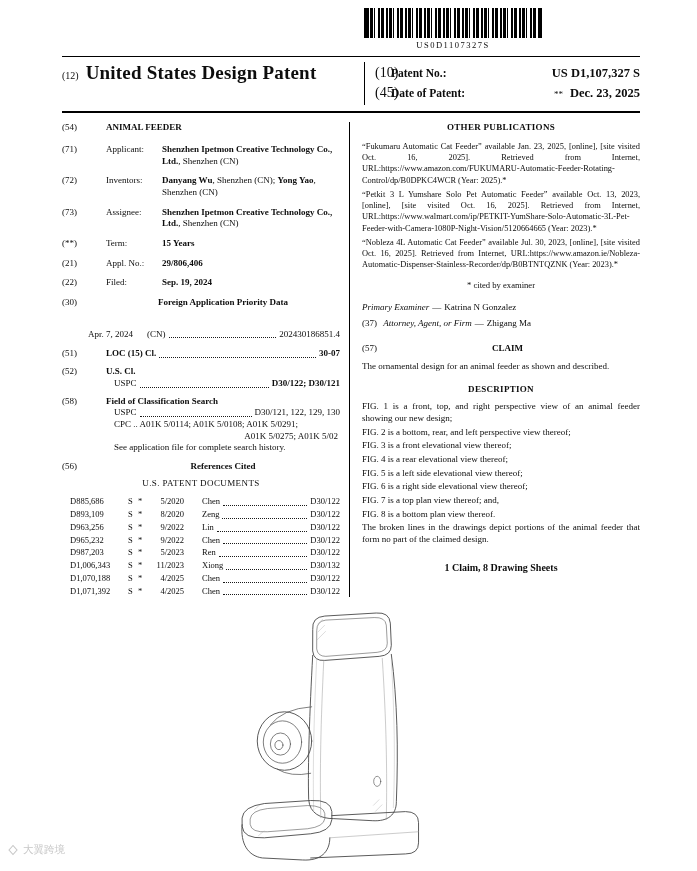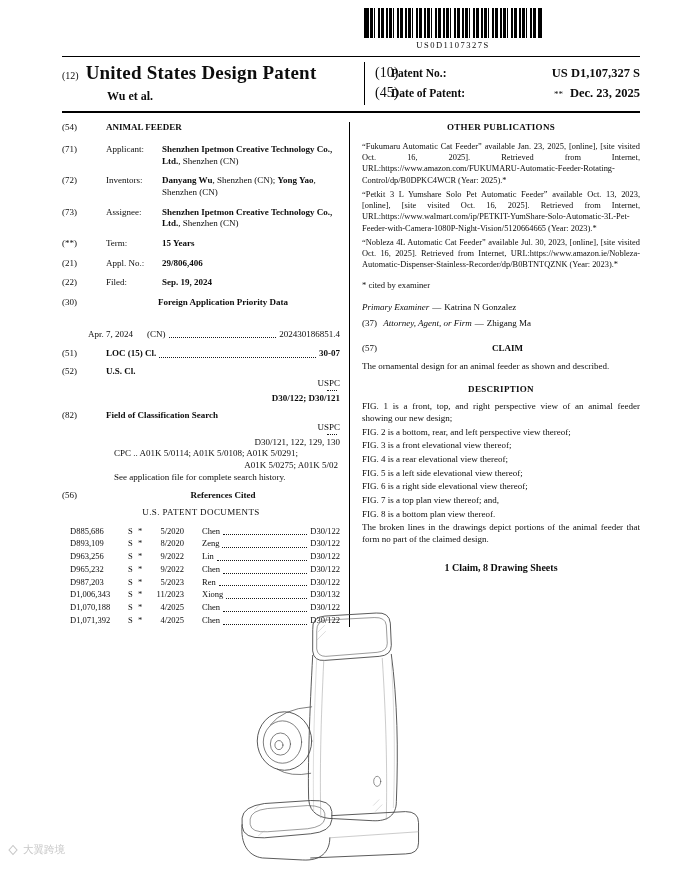--- a/index.html
+++ b/index.html
@@ -48,35 +48,35 @@
   .it { font-style:italic; }
   .field { display:flex; margin-bottom:8px; }
   .fnum { width:44px; flex:none; }
   .fbody { flex:1; }
   .fline { display:flex; }
   .flabel { width:56px; flex:none; }
   .fvalue { flex:1; }
   .center { text-align:center; }
   .dots { flex:1; border-bottom:1px dotted #1a1a1a; margin:0 3px 2px; align-self:flex-end; height:1px; min-width:10px; }
   .leader { display:flex; align-items:flex-end; }
-  .indent1 { padding-left:8px;flex-direction:column; }
+  .indent1 { padding-left:8px; }
   .rightline { text-align:right; padding-right:2px; }
   .prline { display:flex; align-items:flex-end; margin:0 0 8px 26px; }
   .pr-date { margin-right:14px; }
   .subhead-center { text-align:center; margin:2px 0 6px; letter-spacing:.4px; }
   
   .ref-row { display:flex; align-items:flex-end; font-size:8.5px; line-height:1.5; padding-left:8px; }
   .ref-doc { width:58px; }
   .ref-kind { width:10px; }
   .ref-star { width:10px; }
   .ref-date { width:36px; text-align:right; margin-right:10px; }
   
   .pub-head { text-align:center; font-weight:bold; margin-bottom:7px; letter-spacing:.3px; }
   .pub { font-size:8.4px; text-align:justify; line-height:1.34; margin-bottom:3px; overflow-wrap:anywhere; }
-  .cited { font-size:8.6px; margin:9px 0 11px; }
+  .cited { font-size:8.6px; margin:9px 0 11px;text-align:center; }
   .exline { margin-bottom:5px; }
   .dash { margin:0 3px; }
   .claimrow { position:relative; text-align:center; font-weight:bold; margin:13px 0 6px;padding-left:13px; }
   .claimrow .cnum { position:absolute; left:0; font-weight:normal; }
   .para { text-align:justify; margin-bottom:2px; }
   .deschead { text-align:center; font-weight:bold; margin:11px 0 6px; letter-spacing:.3px; }
   .sheets { text-align:center; font-weight:bold; font-size:10px; margin-top:15px; }
   
   .figure { position:absolute; left:224px; top:610px; width:252px; height:252px; }
   
@@ -96,21 +96,20 @@
   </div>
 
   <div class="rule1"></div>
 
   <div class="header">
     <div class="h-left">
       <div class="h-titlerow">
         <span class="h-num">(12)</span>
         <span class="h-title">United States Design Patent</span>
       </div>
-      <div class="h-party">Wu et al.</div>
     </div>
     <div class="h-right">
       <div class="h-row">
         <span class="h-rnum">(10)</span>
         <span class="h-rlabel">Patent No.:</span>
         <span class="h-rright">
             <span class="h-rval">US D1,107,327 S</span>
           </span>
       </div>
       <div class="h-row">
@@ -209,21 +208,21 @@
           <div class="b">U.S. Cl.</div>
           <div class="leader indent1">
             <span>USPC</span>
             <span class="dots"></span>
             <span class="b">D30/122; D30/121</span>
           </div>
         </div>
       </div>
 
       <div class="field" style="margin-bottom:7px;">
-        <span class="fnum">(82)</span>
+        <span class="fnum">(58)</span>
         <div class="fbody">
           <div class="b">Field of Classification Search</div>
           <div class="leader indent1">
             <span>USPC</span>
             <span class="dots"></span>
             <span>D30/121, 122, 129, 130</span>
           </div>
           <div class="indent1">CPC .. A01K 5/0114; A01K 5/0108; A01K 5/0291;</div>
           <div class="rightline">A01K 5/0275; A01K 5/02</div>
           <div class="indent1">See application file for complete search history.</div>

